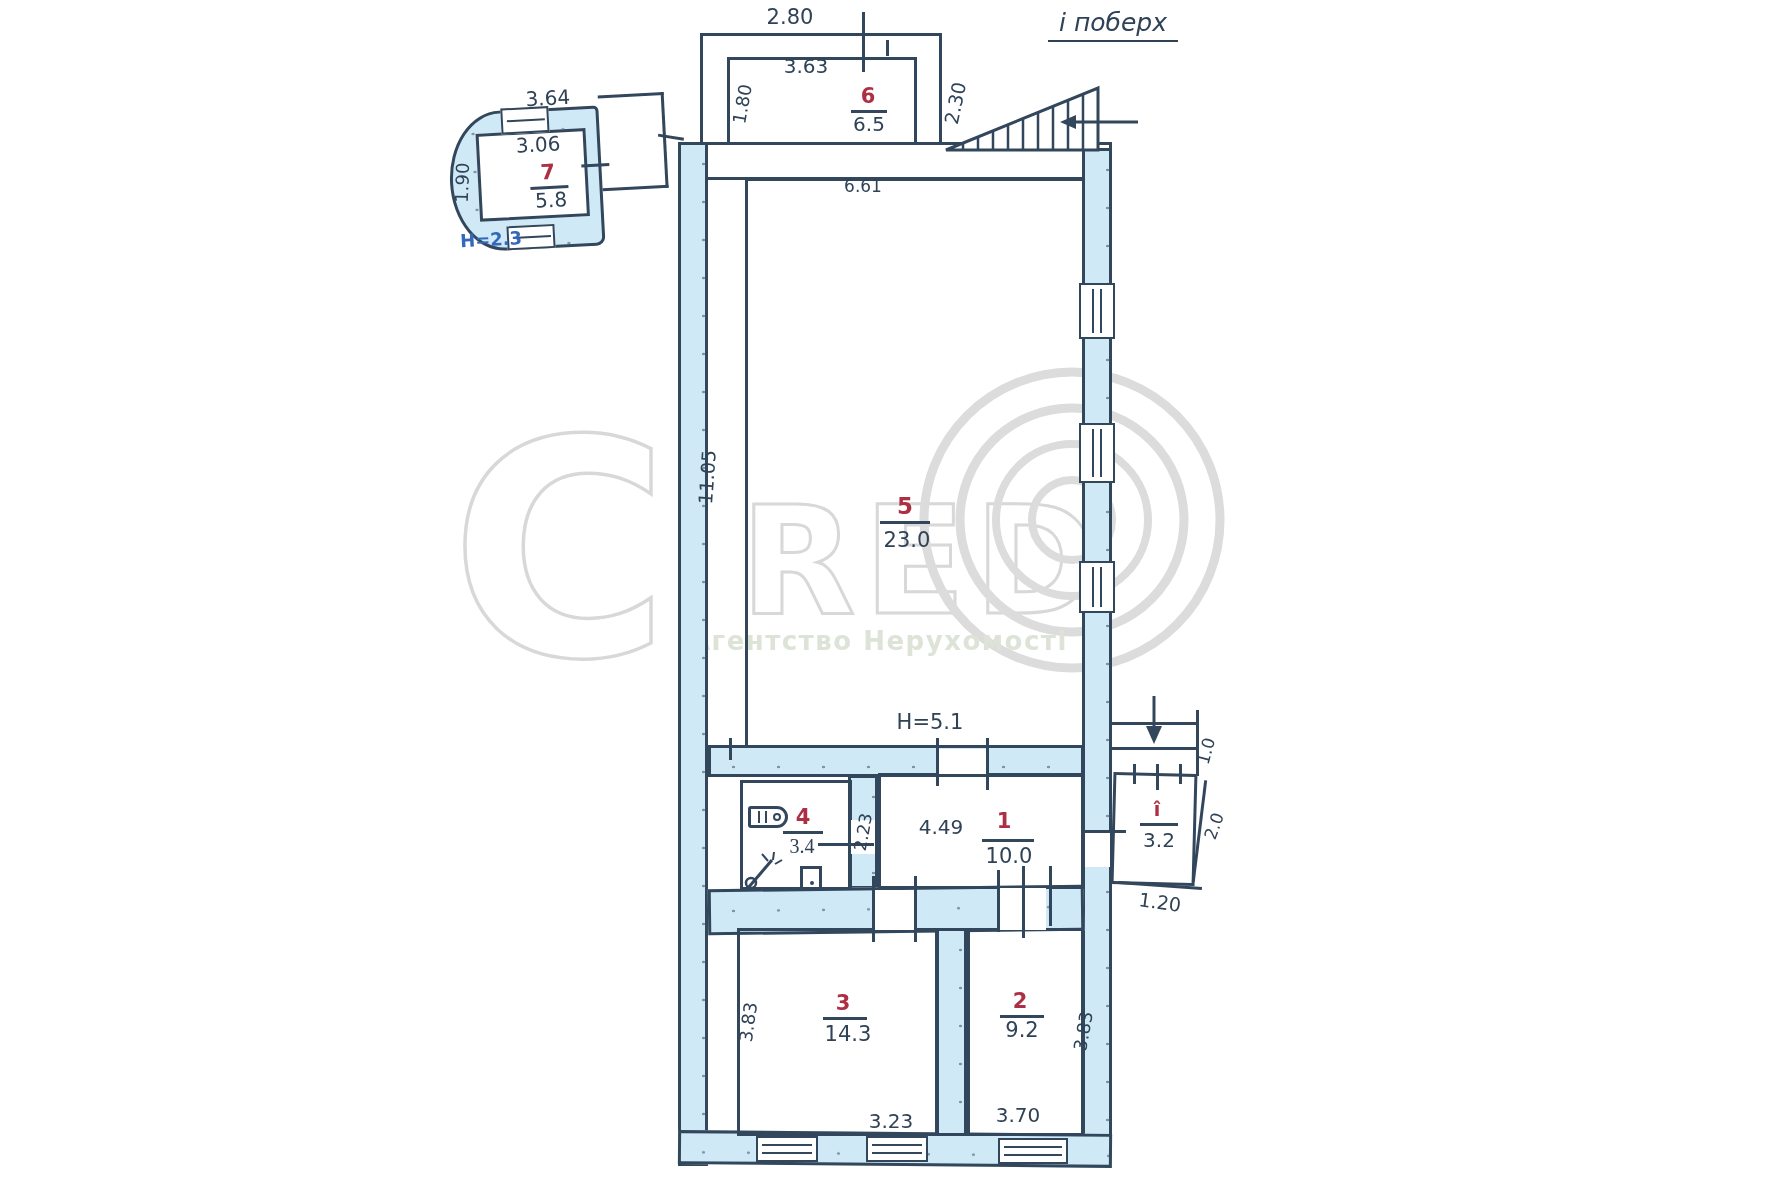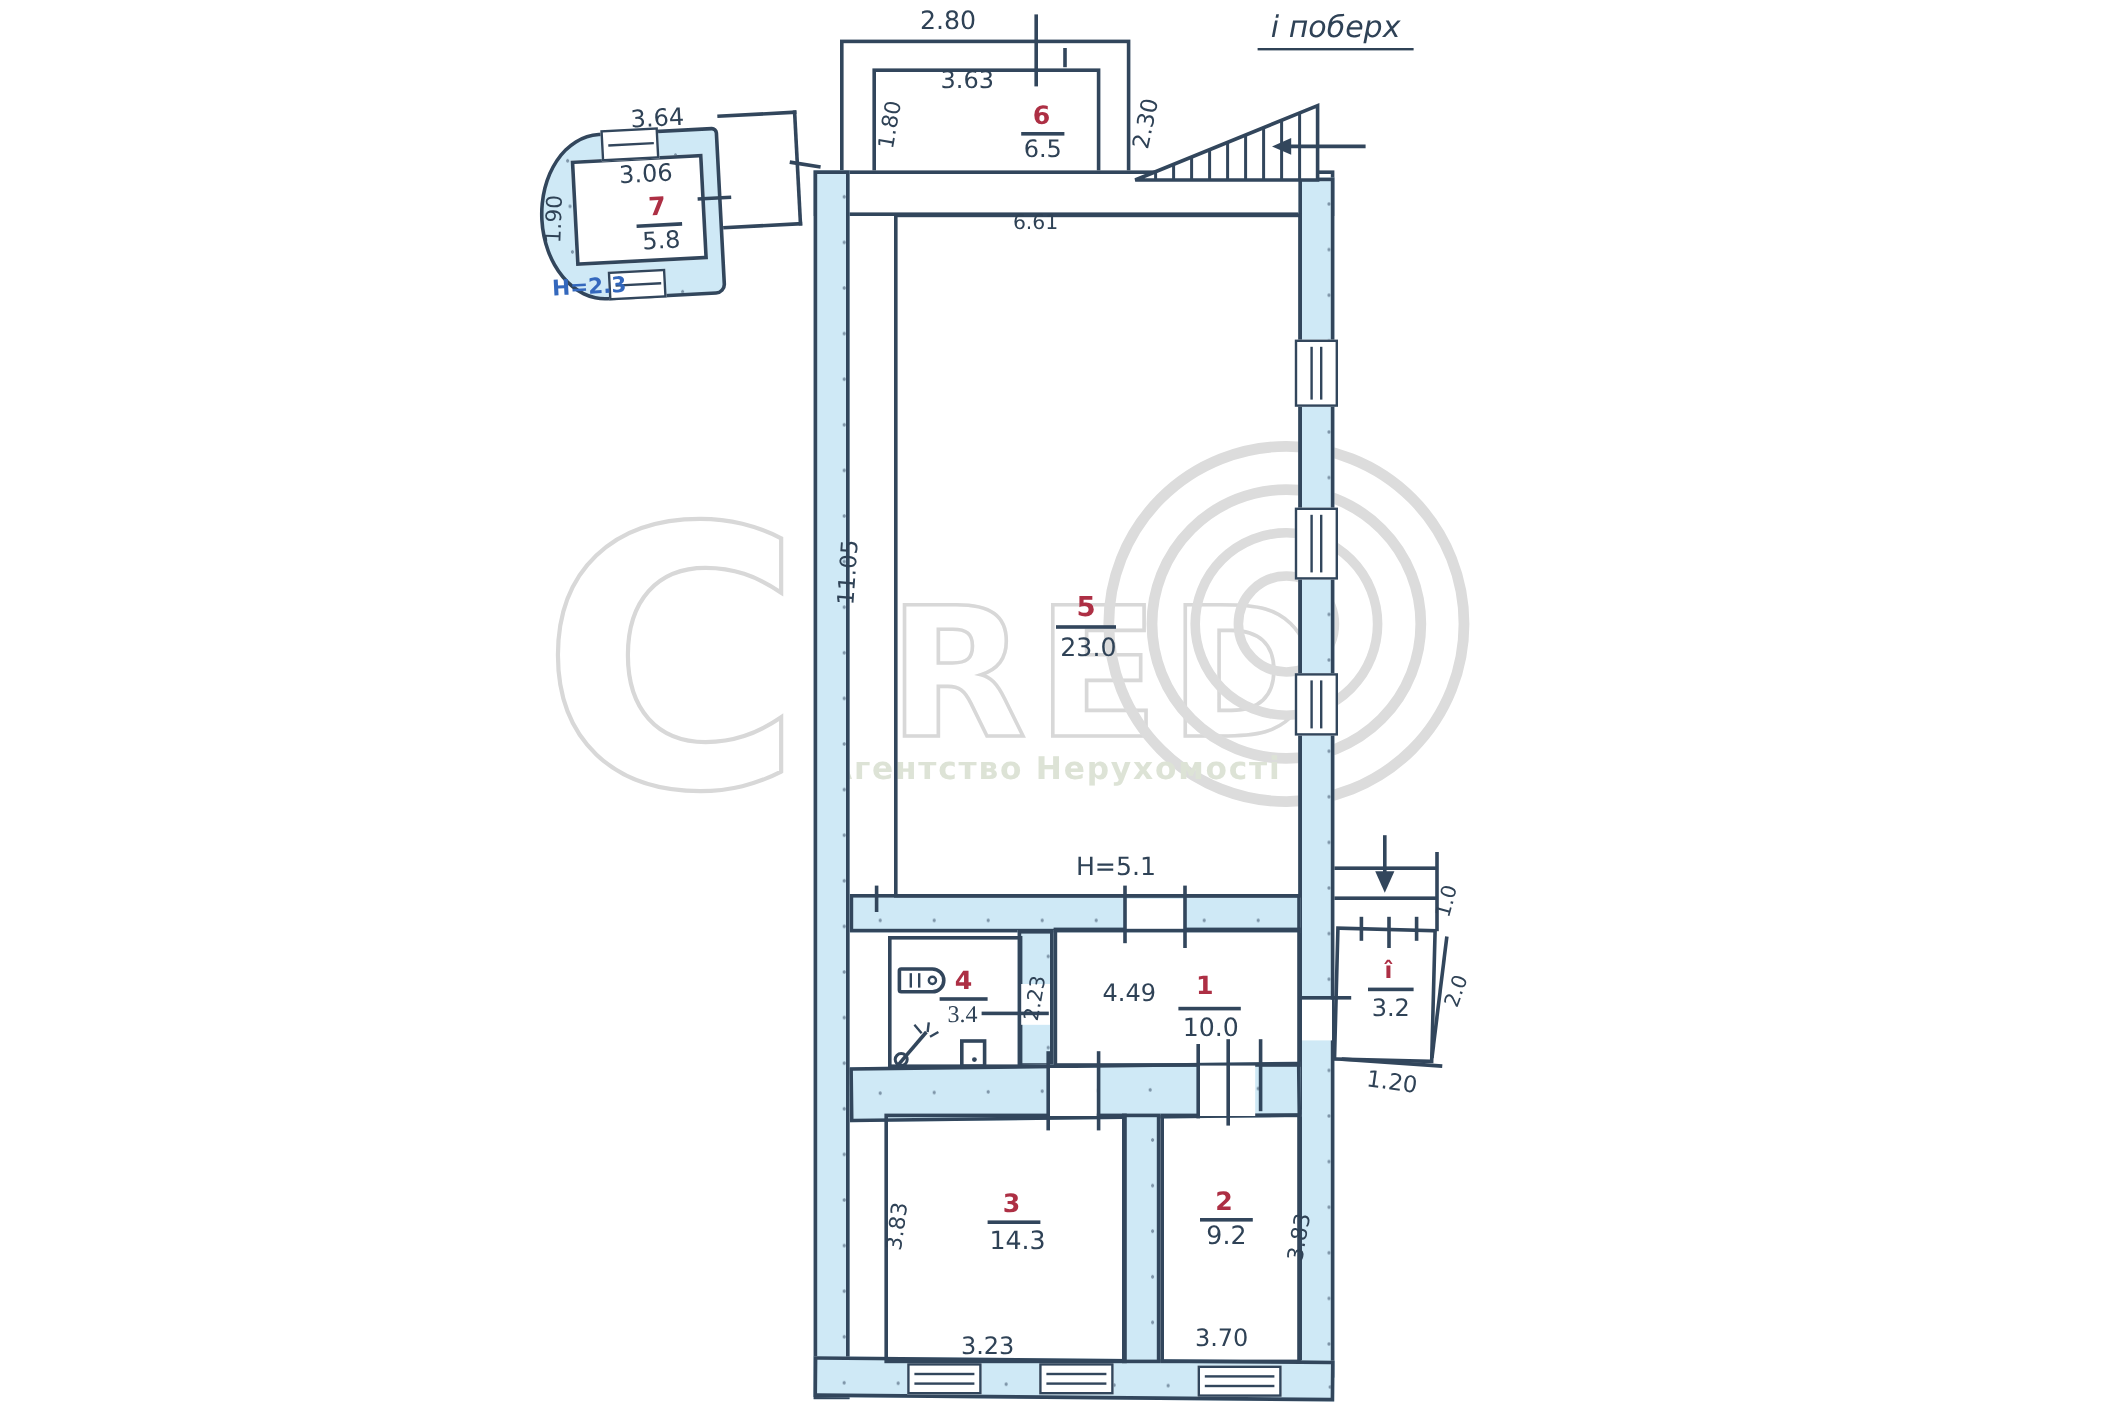--- a/index.html
+++ b/index.html
@@ -209,21 +209,21 @@
   <div class="frac" style="left:1140px;top:823px;width:38px;height:3px;"></div>
   <span class="lbl" style="left:1159px;top:840px;">3.2</span>
   <span class="lbl" style="left:1206px;top:751px;--r:-75deg;font-size:17px;">1.0</span>
   <span class="lbl" style="left:1214px;top:826px;--r:-70deg;font-size:17px;">2.0</span>
   <span class="lbl" style="left:1160px;top:902px;--r:8deg;font-size:19px;">1.20</span>
 
   <span class="lbl red" style="left:843px;top:1003px;font-size:21px;">3</span>
   <div class="frac" style="left:823px;top:1017px;width:44px;height:3px;"></div>
   <span class="lbl" style="left:848px;top:1034px;font-size:21px;">14.3</span>
   <span class="lbl" style="left:748px;top:1022px;--r:-82deg;font-size:18px;">3.83</span>
-  <span class="lbl" style="left:823px;top:1121px;">3.23</span>
+  <span class="lbl" style="left:891px;top:1121px;">3.23</span>
 
   <span class="lbl red" style="left:1020px;top:1001px;font-size:21px;">2</span>
   <div class="frac" style="left:1000px;top:1015px;width:44px;height:3px;"></div>
   <span class="lbl" style="left:1022px;top:1030px;font-size:21px;">9.2</span>
   <span class="lbl" style="left:1018px;top:1115px;">3.70</span>
   <span class="lbl" style="left:1083px;top:1031px;--r:-80deg;font-size:18px;">3.83</span>
 
 </div>
 </div>
 

